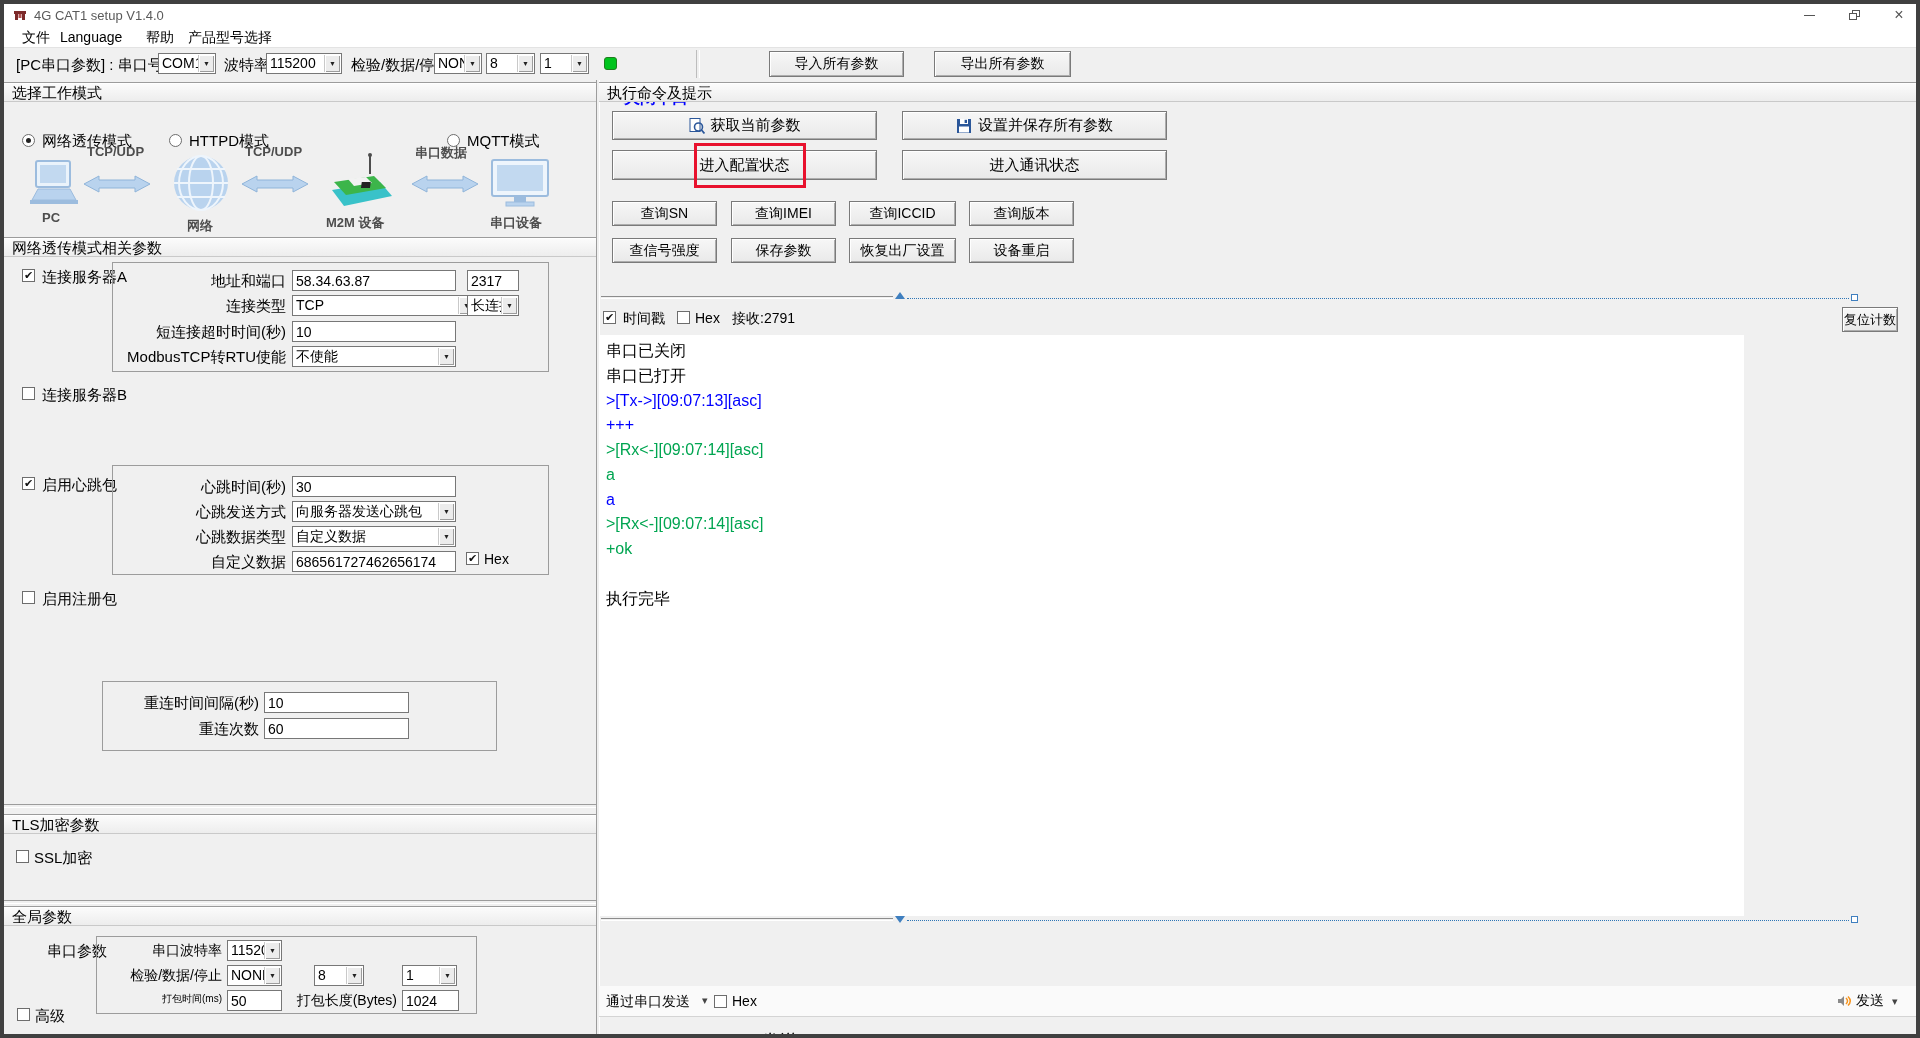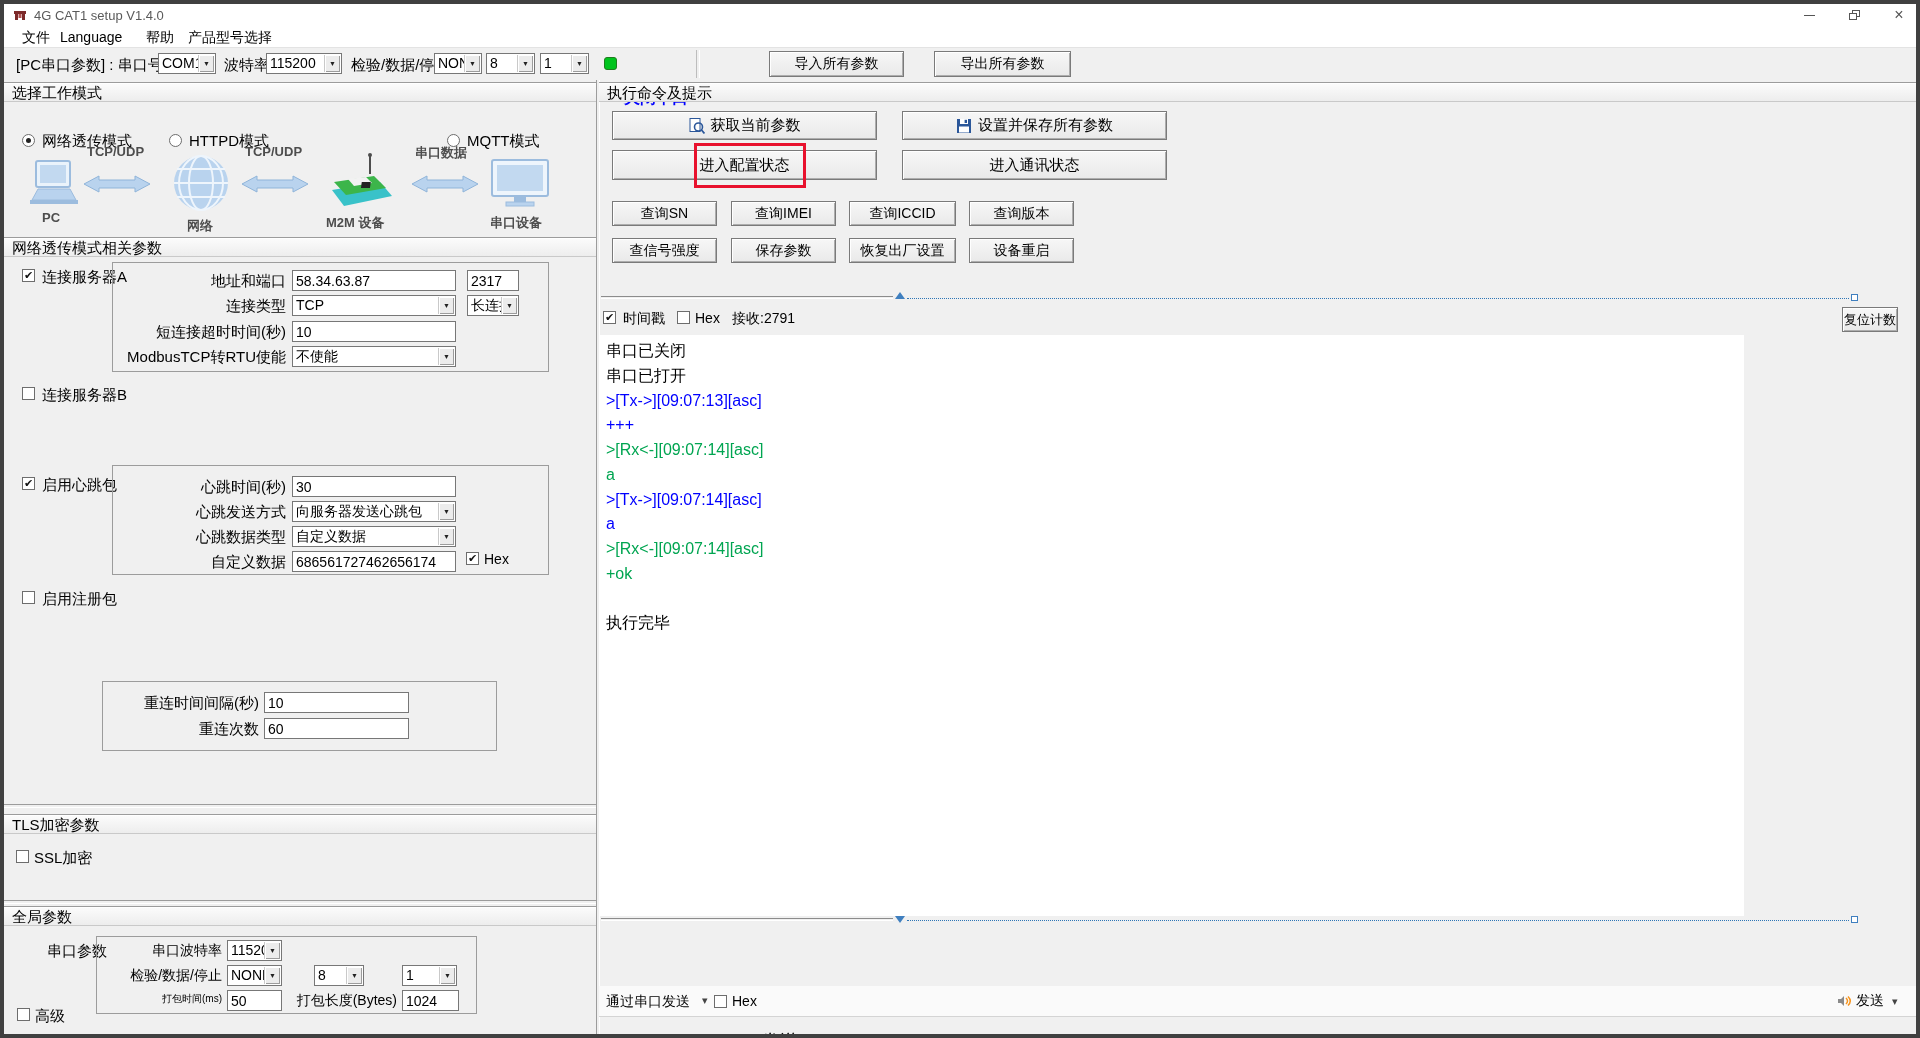--- a/index.html
+++ b/index.html
@@ -171,21 +171,21 @@
   <div class="cb" style="left:18px;top:265px;">
       <span>✔</span>
     </div>
   <span class="lbl" style="left:38px;top:264px;">连接服务器A</span>
 
   <div class="gbox" style="left:108px;top:258px;width:437px;height:110px;"></div>
   <div class="rlbl" style="left:100px;top:268px;width:182px;">地址和端口</div>
   <div class="input" style="left:288px;top:266px;width:164px;">58.34.63.87</div>
   <div class="input" style="left:463px;top:266px;width:52px;">2317</div>
   <div class="rlbl" style="left:100px;top:293px;width:182px;">连接类型</div>
-  <div class="sel" style="left:288px;top:291px;width:164px;">
+  <div class="sel" style="left:288px;top:291px;width:184px;">
     <span class="sv">TCP</span>
     <span class="sa">▼</span>
   </div>
   <div class="sel" style="left:463px;top:291px;width:52px;">
     <span class="sv">长连接</span>
     <span class="sa">▼</span>
   </div>
   <div class="rlbl" style="left:100px;top:319px;width:182px;">短连接超时时间(秒)</div>
   <div class="input" style="left:288px;top:317px;width:164px;">10</div>
   <div class="rlbl" style="left:90px;top:344px;width:192px;">ModbusTCP转RTU使能</div>
@@ -311,21 +311,20 @@
   <div class="btn" style="left:1838px;top:303px;width:56px;height:25px;font-size:13px;">复位计数</div>
 
   <div class="abs" style="left:595px;top:331px;width:1145px;height:581px;background:#fff;padding:4px 0 0 7px;box-sizing:border-box;overflow:hidden;">
     <div id="log-lines">
         <div class="log-line" style="color: rgb(0, 0, 0);">串口已关闭</div>
         <div class="log-line" style="color: rgb(0, 0, 0);">串口已打开</div>
         <div class="log-line" style="color: rgb(0, 0, 255);">&gt;[Tx-&gt;][09:07:13][asc]</div>
         <div class="log-line" style="color: rgb(0, 0, 255);">+++</div>
         <div class="log-line" style="color: rgb(0, 165, 81);">&gt;[Rx&lt;-][09:07:14][asc]</div>
         <div class="log-line" style="color: rgb(0, 165, 81);">a</div>
-        <div class="log-line" style="color: rgb(0, 0, 255);">&gt;[Tx-&gt;][09:07:14][asc]</div>
         <div class="log-line" style="color: rgb(0, 0, 255);">a</div>
         <div class="log-line" style="color: rgb(0, 165, 81);">&gt;[Rx&lt;-][09:07:14][asc]</div>
         <div class="log-line" style="color: rgb(0, 165, 81);">+ok</div>
         <div class="log-line" style="color: rgb(0, 0, 0);">&nbsp;</div>
         <div class="log-line" style="color: rgb(0, 0, 0);">执行完毕</div>
       </div>
   </div>
 
   <div class="solidline" style="left:597px;top:914px;width:292px;"></div>
   <div class="tri-dn" style="left:891px;top:912px;"></div>

